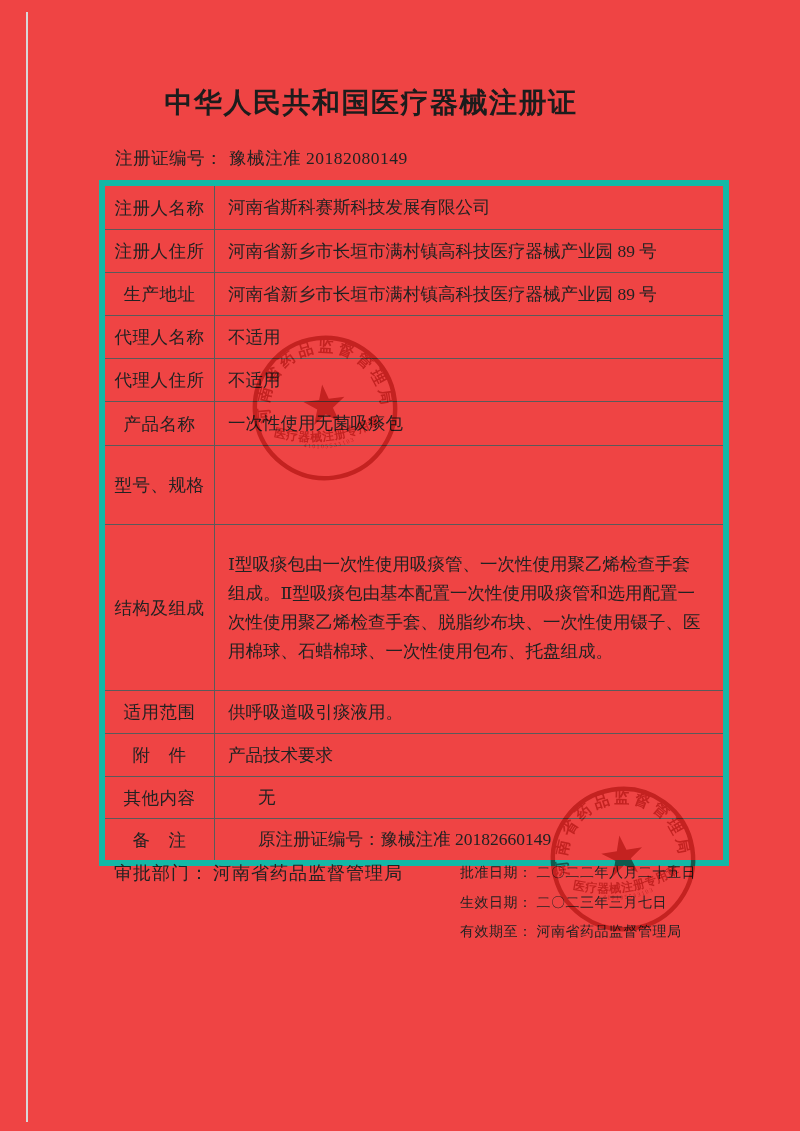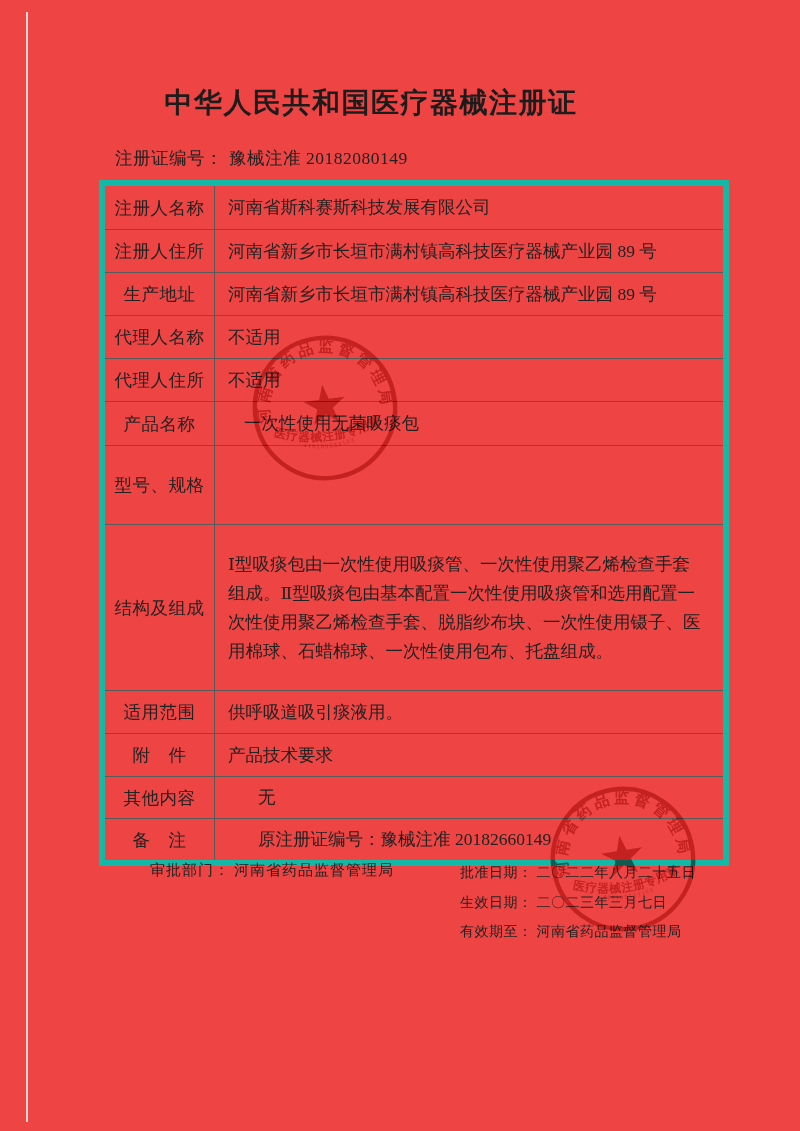--- a/index.html
+++ b/index.html
@@ -42,27 +42,27 @@
     text-align:center;font-size:17.5px;letter-spacing:.5px;
     padding:2px 4px;
   }
   .tvalue{
     flex:1;display:flex;align-items:center;
     padding:6px 20px 6px 13px;box-sizing:border-box;
     font-size:17.5px;line-height:29px;
     word-break:break-all;
   }
   .rh43{min-height:43px;}
-  .rh44{min-height:44px;gap:16px;}
+  .rh44{min-height:44px;}
   .rh79{min-height:79px;}
   .rh166{min-height:166px;}
   .rh42{min-height:42px;gap:30px;}
   .footer-left{
     position:absolute;top:861px;left:114px;
-    font-size:15px;letter-spacing:1px;margin-left:36px;
+    font-size:18px;letter-spacing:1px;
   }
   .footer-dates{
     position:absolute;top:858px;left:460px;
     font-size:14px;line-height:29.5px;letter-spacing:.5px;
   }
   .footer-dates .dline{white-space:nowrap;}
   .dlabel{margin-right:4px;}
   .stamp{
     position:absolute;width:158px;height:158px;
     opacity:.72;mix-blend-mode:multiply;

